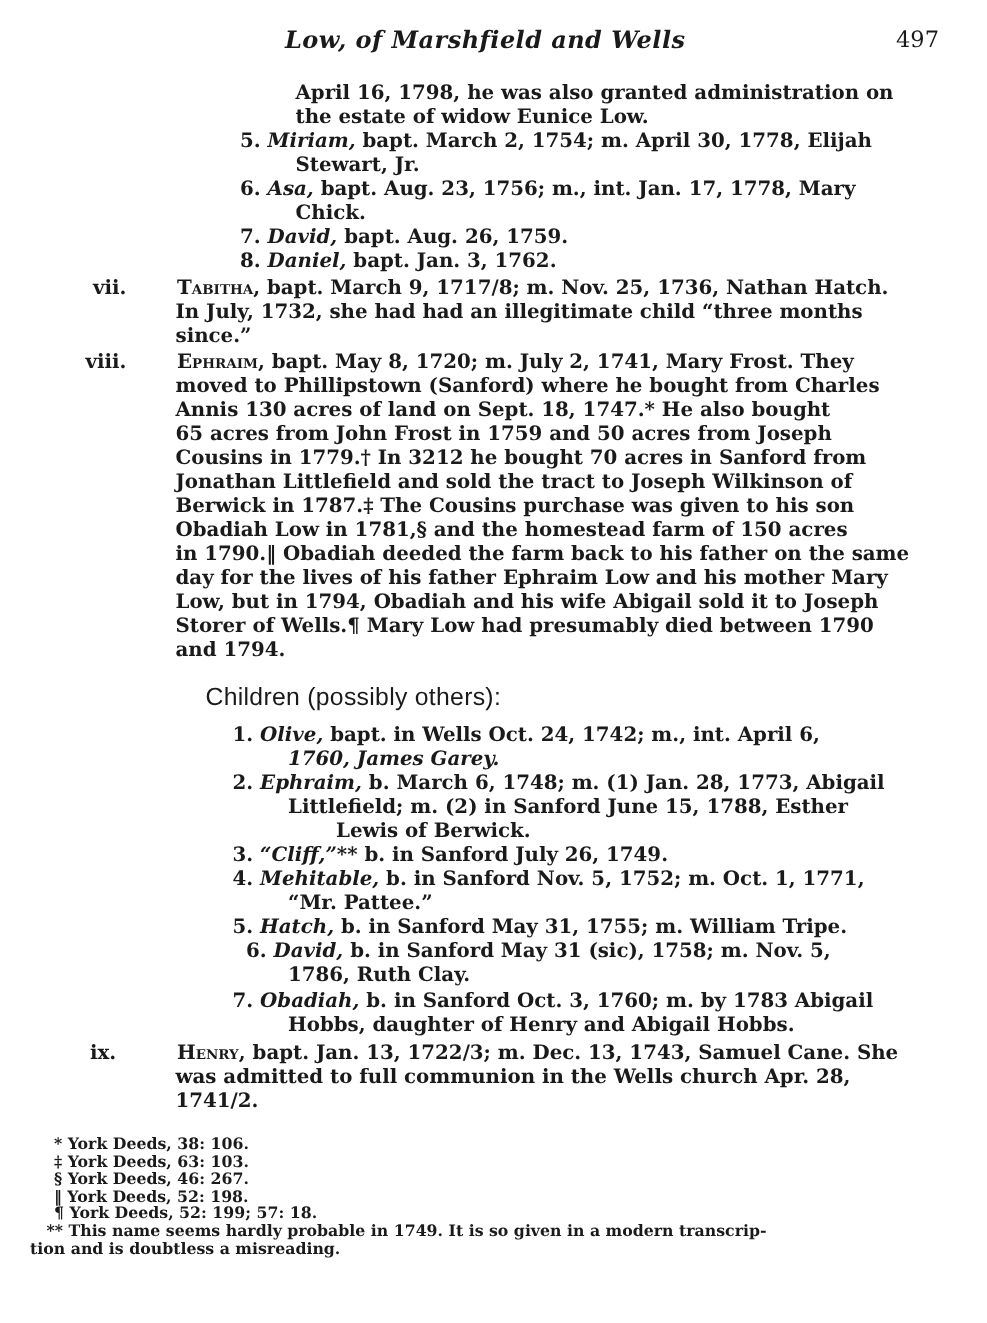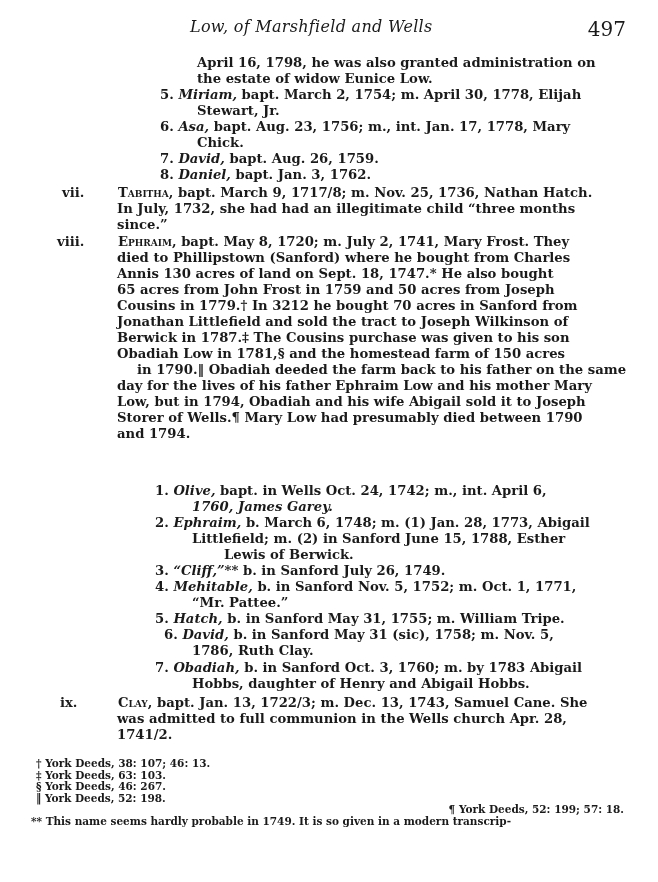--- a/index.html
+++ b/index.html
@@ -7,25 +7,25 @@
     width: 658px; height: 882px; overflow: hidden; position: relative;
     font-family: "DejaVu Serif", "Liberation Serif", serif;
     color: #1a1a1a;
   }
   .page { position: absolute; left: 0; top: 0; width: 658px; height: 882px; }
   .header {
     position: absolute; top: 17px; left: 190px; width: 436px; height: 22px;
   }
   .header-title {
     position: absolute; left: 0; top: 0;
-    font-style: italic; font-weight: normal; font-size: 16px; letter-spacing: 0.3px;
+    font-style: italic; font-weight: bold; font-size: 16px; letter-spacing: 0.3px;
   }
   .header-page {
     position: absolute; right: 0; top: 0;
-    font-size: 20px; font-weight: normal;
+    font-size: 15px; font-weight: normal;
   }
   .body-text {
     font-size: 13.2px; line-height: 16px; font-weight: bold;
     text-align: justify;
   }
   .line { position: absolute; white-space: nowrap; }
   .it { font-style: italic; }
   .sc { font-variant: small-caps; margin-left: 20px; }
   .children-heading {
     position: absolute; left: 137px; top: 456px;
@@ -78,34 +78,35 @@
     <div class="line" style="left:98px; top:185px;">
       <span class="sc">Tabitha</span><span>, bapt. March 9, 1717/8; m. Nov. 25, 1736, Nathan Hatch.</span>
     </div>
     <div class="line" style="left:117px; top:201px;">In July, 1732, she had had an illegitimate child “three months</div>
     <div class="line" style="left:117px; top:217px;">since.”</div>
 
     <div class="line" style="left:57px; top:234px;">viii.</div>
     <div class="line" style="left:98px; top:234px;">
       <span class="sc">Ephraim</span><span>, bapt. May 8, 1720; m. July 2, 1741, Mary Frost. They</span>
     </div>
-    <div class="line" style="left:117px; top:250px;">died to Phillipstown (Sanford) where he bought from Charles</div>
+    <div class="line" style="left:117px; top:250px;">moved to Phillipstown (Sanford) where he bought from Charles</div>
     <div class="line" style="left:117px; top:266px;">Annis 130 acres of land on Sept. 18, 1747.* He also bought</div>
     <div class="line" style="left:117px; top:282px;">65 acres from John Frost in 1759 and 50 acres from Joseph</div>
     <div class="line" style="left:117px; top:298px;">Cousins in 1779.† In 3212 he bought 70 acres in Sanford from</div>
     <div class="line" style="left:117px; top:314px;">Jonathan Littlefield and sold the tract to Joseph Wilkinson of</div>
     <div class="line" style="left:117px; top:330px;">Berwick in 1787.‡ The Cousins purchase was given to his son</div>
     <div class="line" style="left:117px; top:346px;">Obadiah Low in 1781,§ and the homestead farm of 150 acres</div>
-    <div class="line" style="left:117px; top:362px;margin-left:20px;">in 1790.‖ Obadiah deeded the farm back to his father on the same</div>
+    <div class="line" style="left:117px; top:362px;">in 1790.‖ Obadiah deeded the farm back to his father on the same</div>
     <div class="line" style="left:117px; top:378px;">day for the lives of his father Ephraim Low and his mother Mary</div>
     <div class="line" style="left:117px; top:394px;">Low, but in 1794, Obadiah and his wife Abigail sold it to Joseph</div>
     <div class="line" style="left:117px; top:410px;">Storer of Wells.¶ Mary Low had presumably died between 1790</div>
     <div class="line" style="left:117px; top:426px;">and 1794.</div>
   </div>
 
+  <div class="children-heading">Children (possibly others):</div>
 
   <div class="body-text">
 
     <div class="line" style="left:155px; top:483px;">
       <span>1.</span>
       <span class="it">Olive,</span><span> bapt. in Wells Oct. 24, 1742; m., int. April 6,</span>
     </div>
     <div class="line" style="left:192px; top:499px;font-style:italic;">1760, James Garey.</div>
 
     <div class="line" style="left:155px; top:515px;">
@@ -138,28 +139,29 @@
     <div class="line" style="left:192px; top:643px;">1786, Ruth Clay.</div>
 
     <div class="line" style="left:155px; top:660px;">
       <span>7.</span>
       <span class="it">Obadiah,</span><span> b. in Sanford Oct. 3, 1760; m. by 1783 Abigail</span>
     </div>
     <div class="line" style="left:192px; top:676px;">Hobbs, daughter of Henry and Abigail Hobbs.</div>
 
     <div class="line" style="left:60px; top:695px;">ix.</div>
     <div class="line" style="left:98px; top:695px;">
-      <span class="sc">Clay</span><span>, bapt. Jan. 13, 1722/3; m. Dec. 13, 1743, Samuel Cane. She</span>
+      <span class="sc">Henry</span><span>, bapt. Jan. 13, 1722/3; m. Dec. 13, 1743, Samuel Cane. She</span>
     </div>
     <div class="line" style="left:117px; top:711px;">was admitted to full communion in the Wells church Apr. 28,</div>
     <div class="line" style="left:117px; top:727px;">1741/2.</div>
   </div>
 
   <div class="footnotes">
-    <div class="fn" style="padding-left:2px;">† York Deeds, 38: 107; 46: 13.</div>
+    <div class="fn" style="padding-left:2px;">* York Deeds, 38: 106.</div>
     <div class="fn" style="padding-left:2px;">‡ York Deeds, 63: 103.</div>
     <div class="fn" style="padding-left:2px;">§ York Deeds, 46: 267.</div>
     <div class="fn" style="padding-left:2px;">‖ York Deeds, 52: 198.</div>
-    <div class="fn" style="padding-left:2px;text-align:right;">¶ York Deeds, 52: 199; 57: 18.</div>
+    <div class="fn" style="padding-left:2px;">¶ York Deeds, 52: 199; 57: 18.</div>
     <div class="fn" style="padding-left:0px; margin-left:-3px;">** This name seems hardly probable in 1749. It is so given in a modern transcrip-</div>
+    <div class="fn" style="margin-left:-14px;">tion and is doubtless a misreading.</div>
   </div>
 
 </div>
 
 </body></html>

